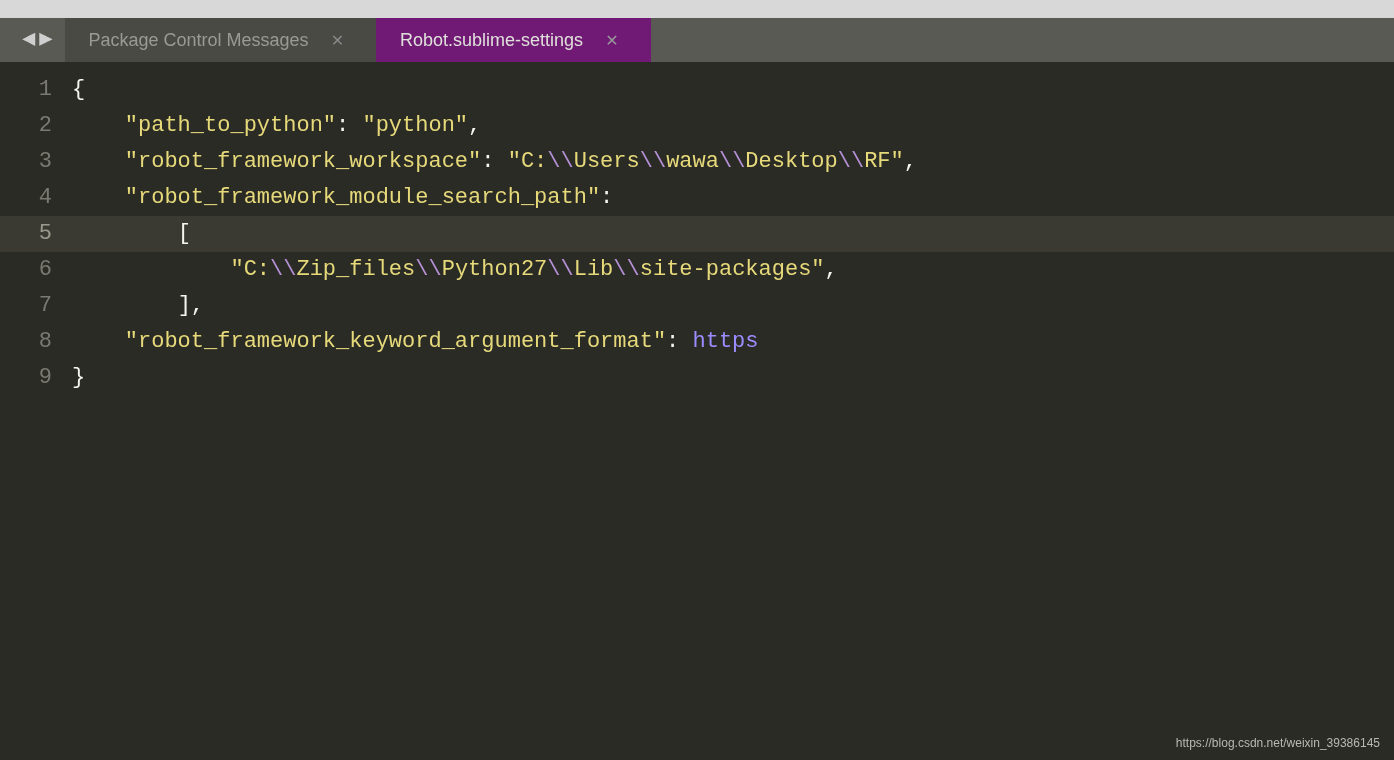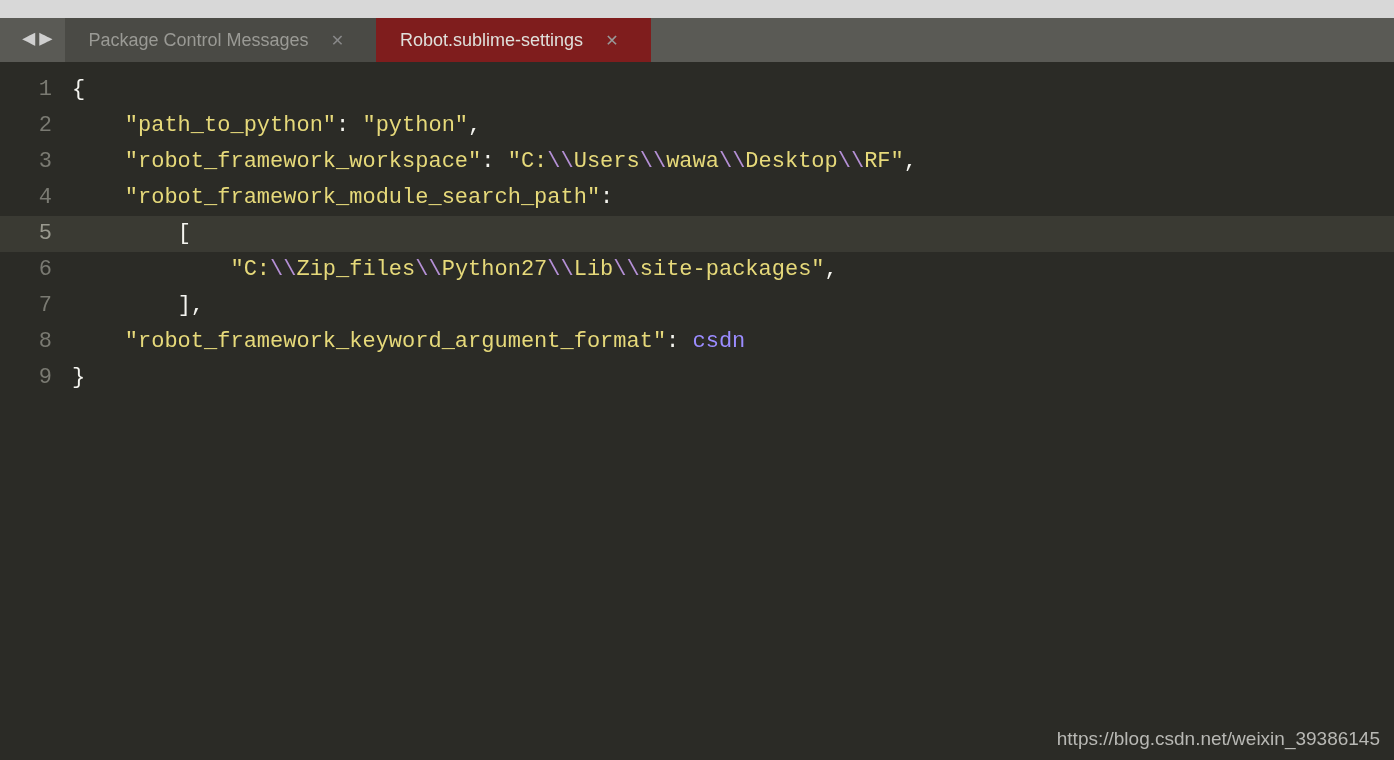--- a/index.html
+++ b/index.html
@@ -43,21 +43,21 @@
   font-size: 18px;
   font-family: "Segoe UI", Arial, sans-serif;
   cursor: pointer;
   height: 100%;
 }
 .tab.inactive {
   background: #4a4a45;
   color: #9a9a95;
 }
 .tab.active {
-  background: #7f1d1d;
+  background: #701a75;
   color: #e0e0db;
   align-items: center;
 }
 .tab-close {
   margin-left: 22px;
   color: #888;
   font-size: 16px;
   cursor: pointer;
 }
 .tab.active .tab-close { color: #999; }
@@ -100,21 +100,21 @@
 }
 .w   { color: #f5f5f0; }      
 .key { color: #e6d97a; }      
 .esc { color: #b590d6; }      
 .kw  { color: #9b8cff; }      
 .watermark {
   position: absolute;
   right: 14px;
   bottom: 10px;
   color: #b8b8b4;
-  font-size: 19px;
+  font-size: 12px;
   font-family: Arial, sans-serif;
 }
 </style>
 </head>
 <body>
 
 <div class="topbar"></div>
 
 <div class="tabbar">
   <div class="nav-arrows">
@@ -152,19 +152,19 @@
     <div class="line"><span>    </span><span class="key">"robot_framework_workspace"</span><span class="w">:</span> <span class="key">"C:</span><span class="esc">\\</span><span class="key">Users</span><span class="esc">\\</span><span class="key">wawa</span><span class="esc">\\</span><span class="key">Desktop</span><span class="esc">\\</span><span class="key">RF"</span><span class="w">,</span></div>
 
     <div class="line"><span>    </span><span class="key">"robot_framework_module_search_path"</span><span class="w">:</span></div>
 
     <div class="line hl"><span>        </span><span class="w">[</span></div>
 
     <div class="line"><span>            </span><span class="key">"C:</span><span class="esc">\\</span><span class="key">Zip_files</span><span class="esc">\\</span><span class="key">Python27</span><span class="esc">\\</span><span class="key">Lib</span><span class="esc">\\</span><span class="key">site-packages"</span><span class="w">,</span></div>
 
     <div class="line"><span>        </span><span class="w">],</span></div>
 
-    <div class="line"><span>    </span><span class="key">"robot_framework_keyword_argument_format"</span><span class="w">:</span> <span class="kw">csdn</span></div>
+    <div class="line"><span>    </span><span class="key">"robot_framework_keyword_argument_format"</span><span class="w">:</span> <span class="kw">https</span></div>
 
     <div class="line"><span class="w">}</span></div>
   </div>
 </div>
 
 <div class="watermark">https://blog.csdn.net/weixin_39386145</div>
 
 </body></html>

